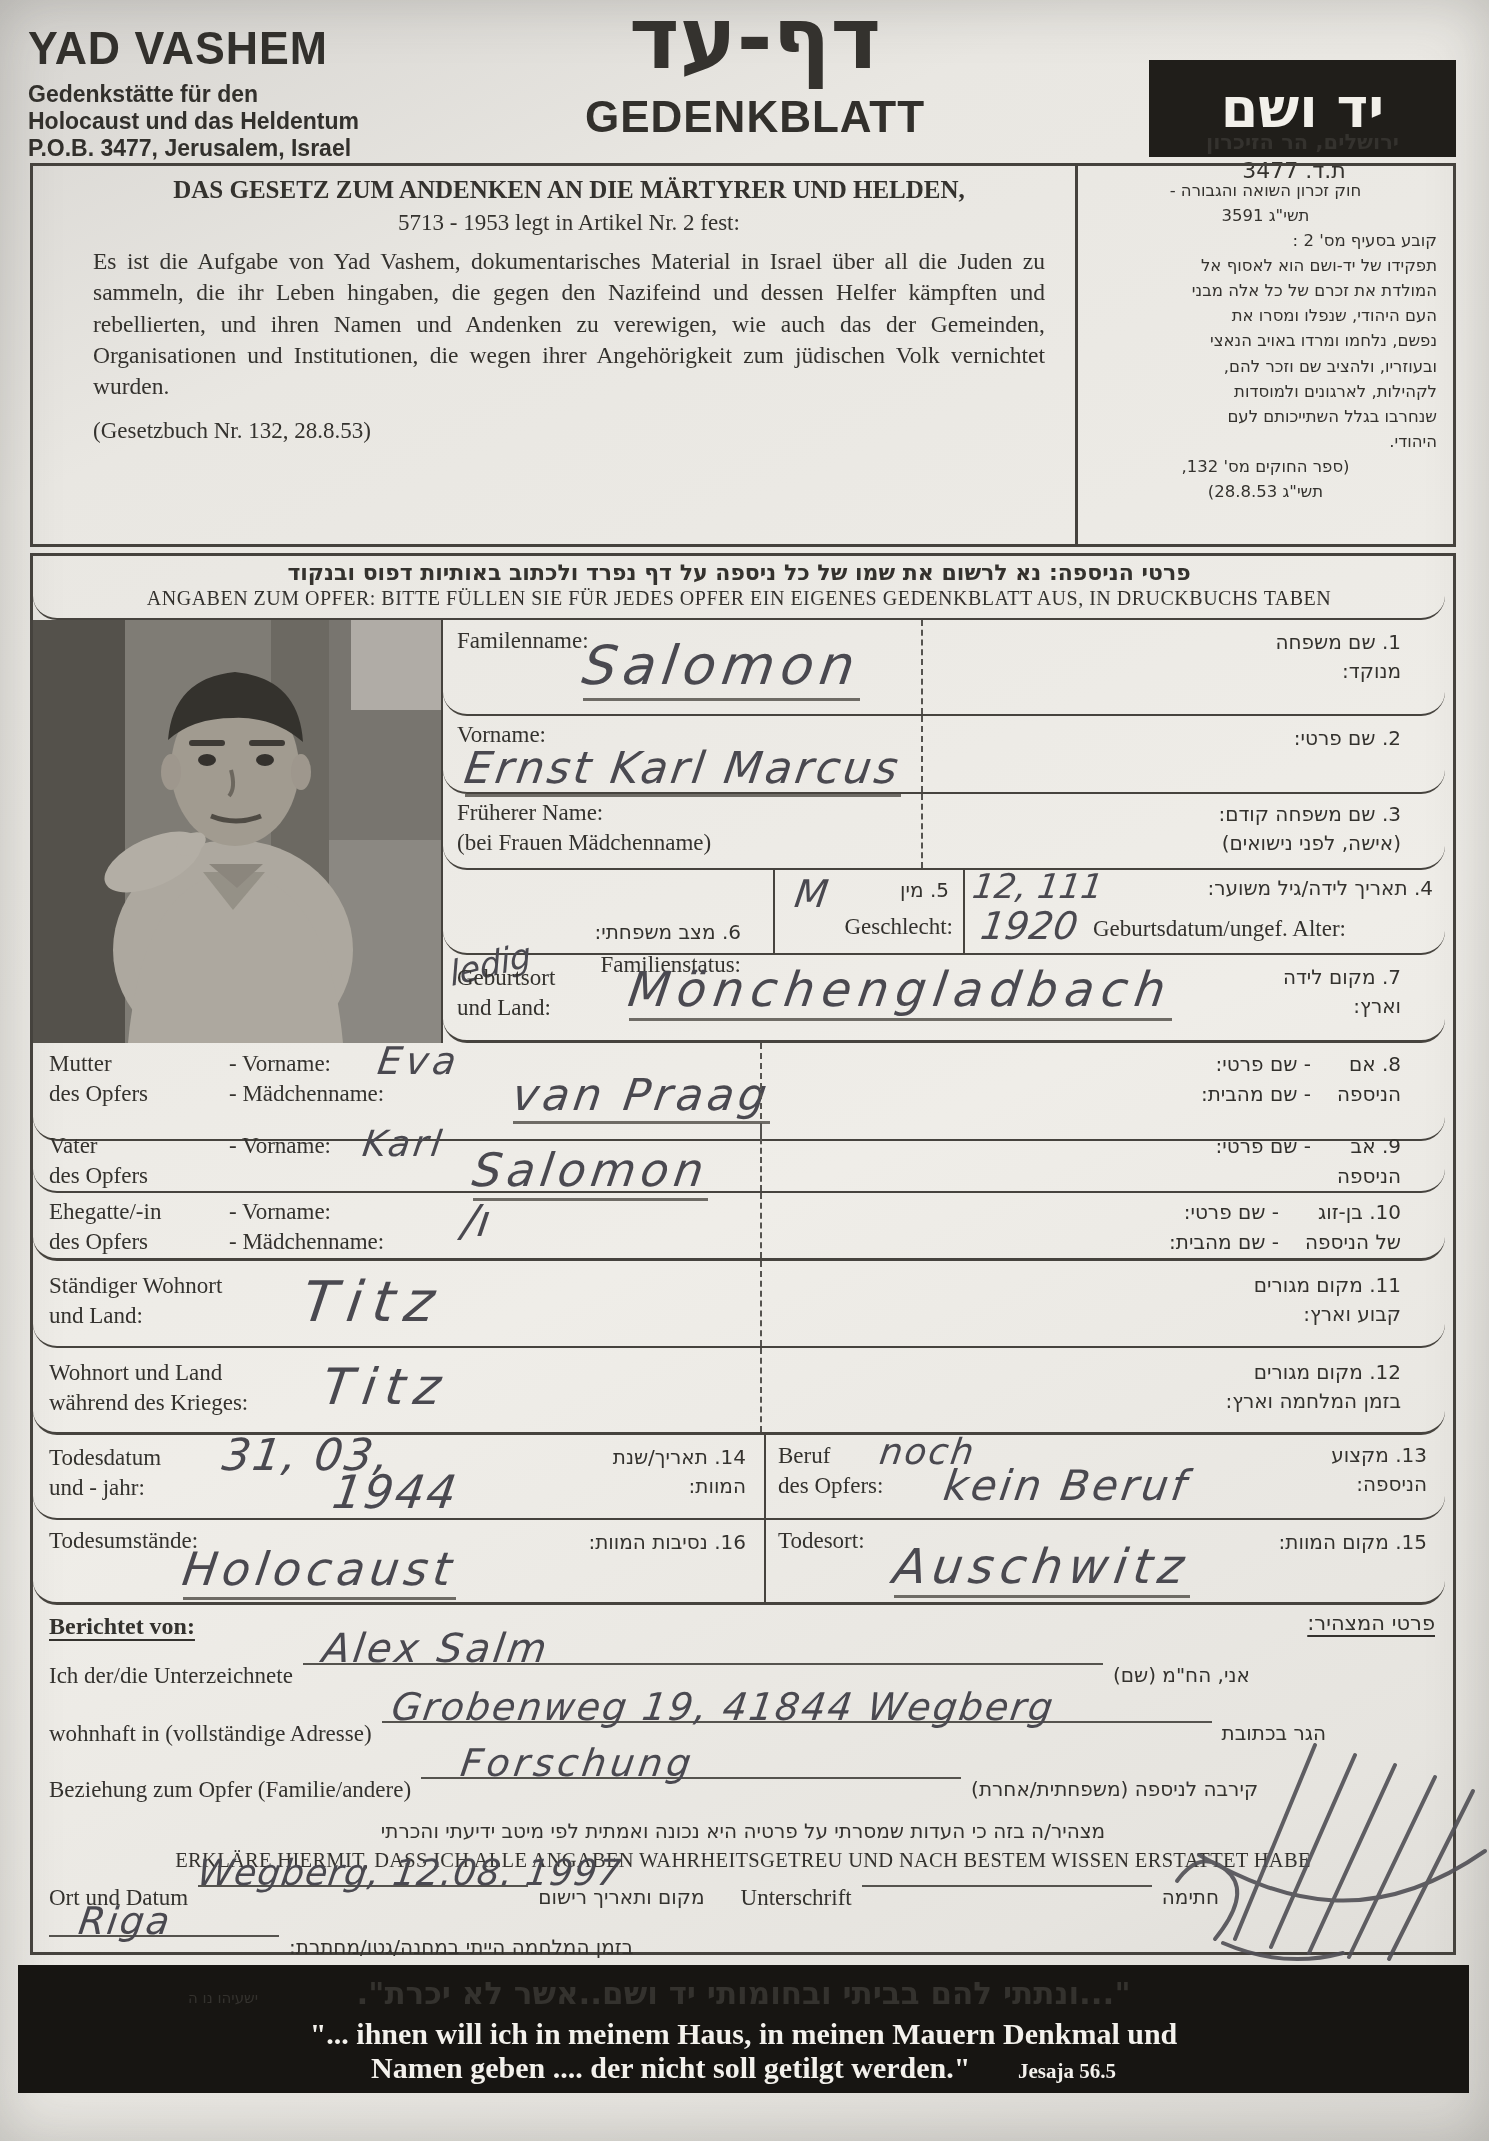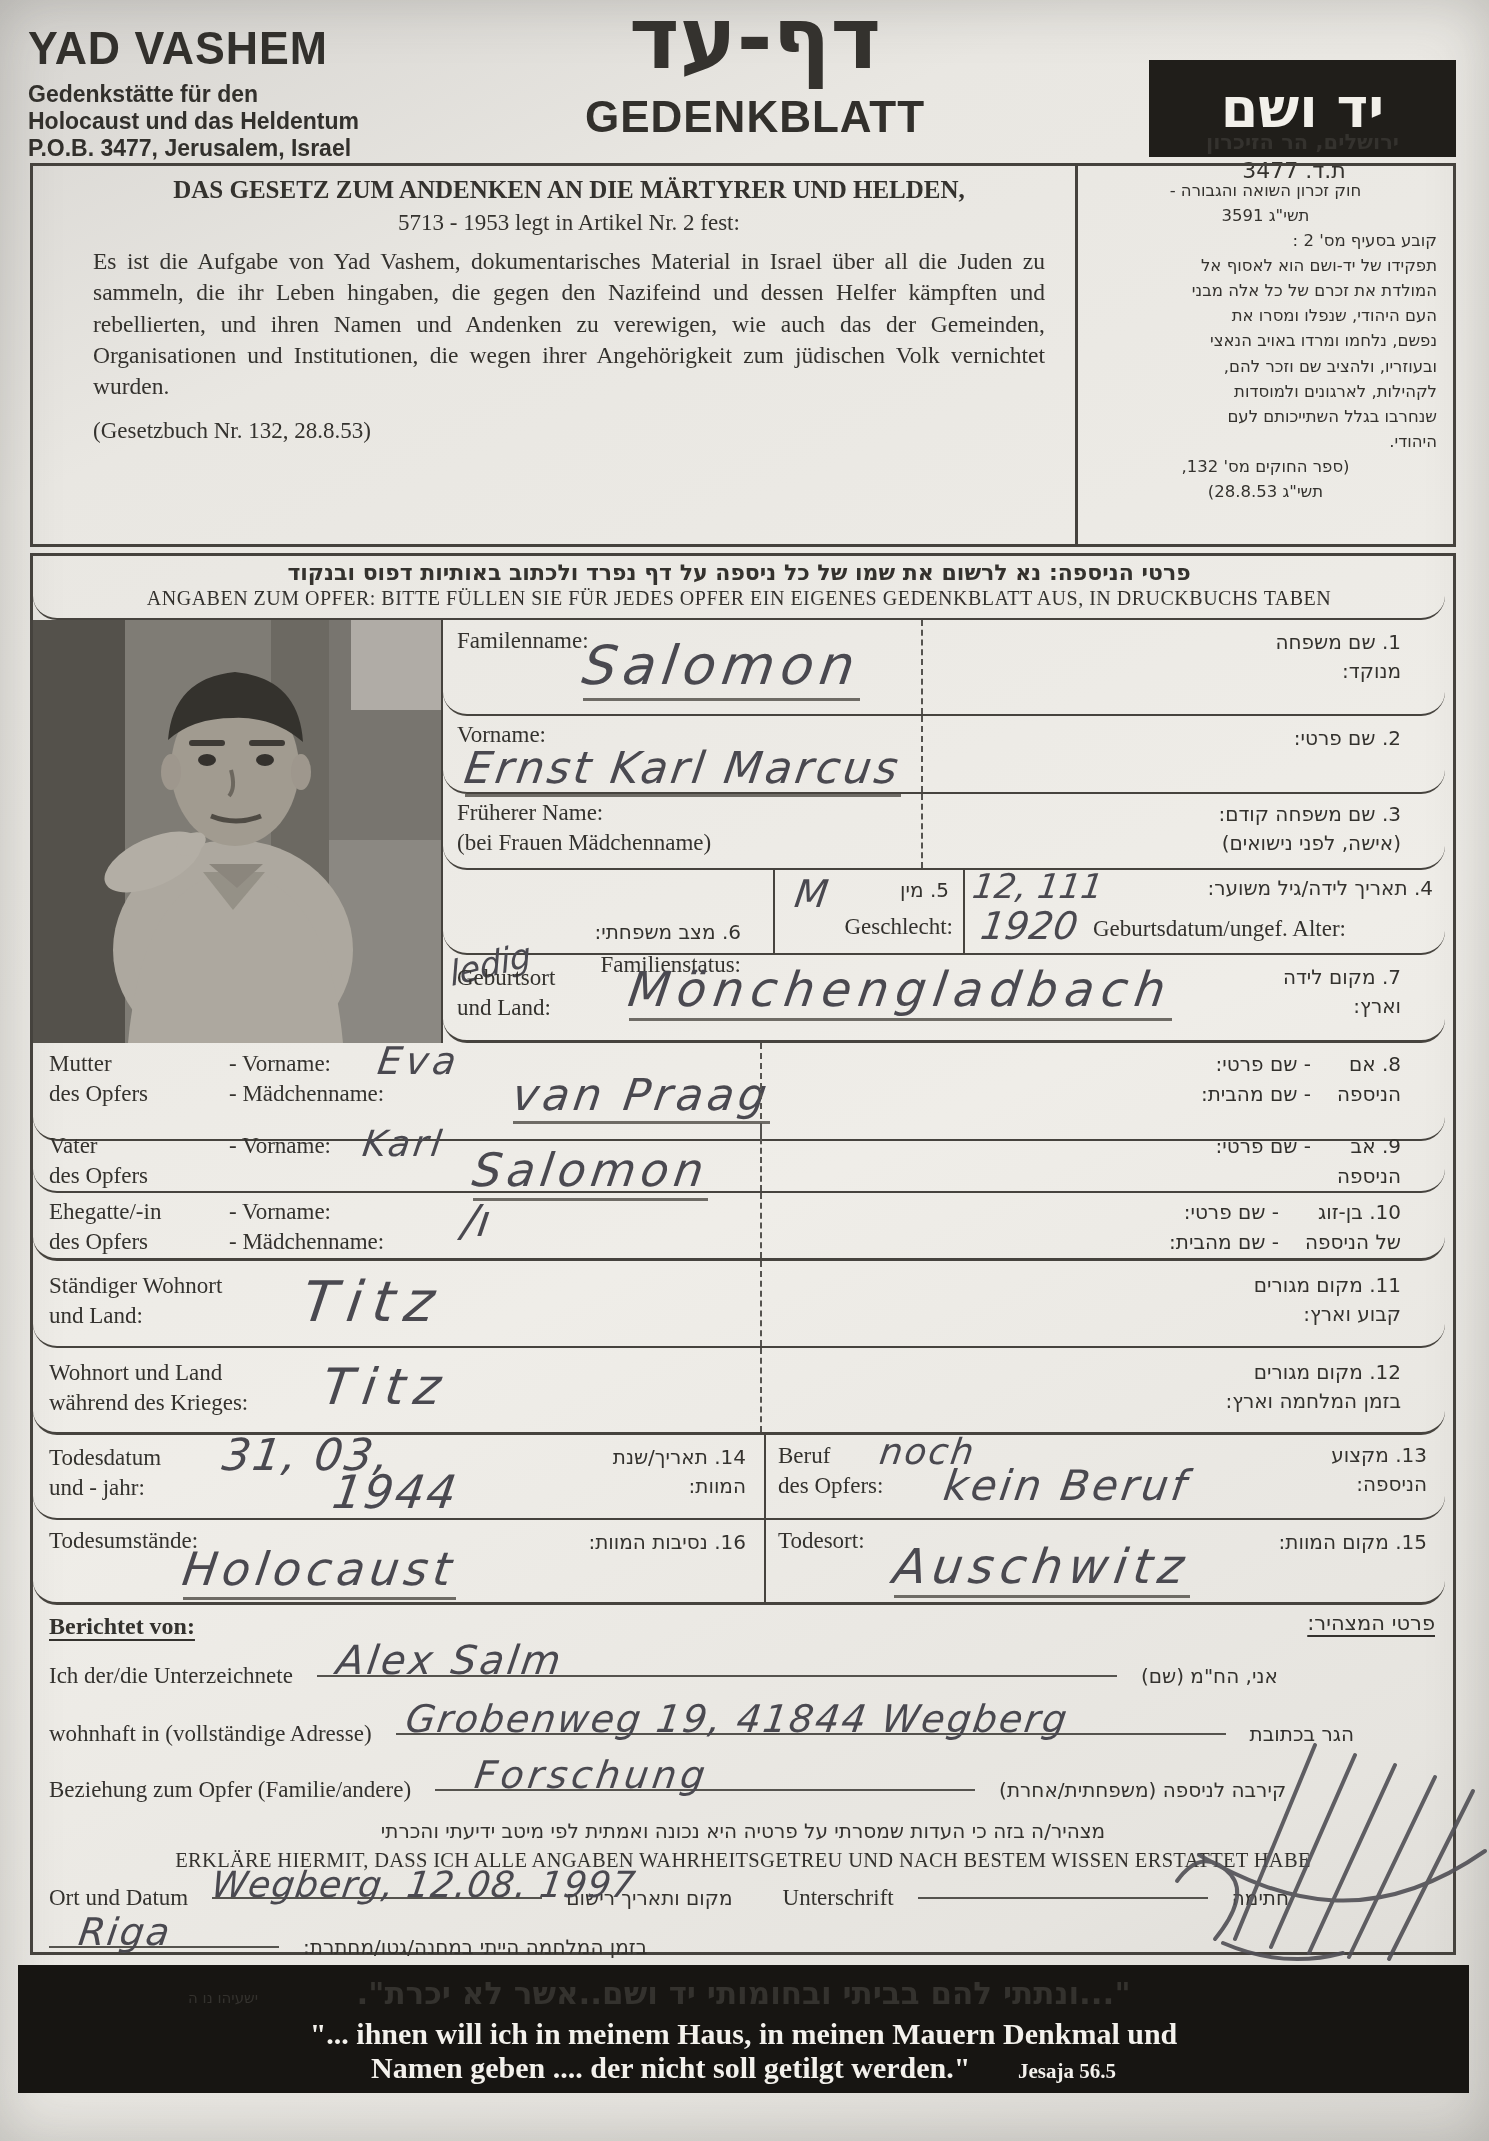--- a/index.html
+++ b/index.html
@@ -18,21 +18,21 @@
   .box{border:3px solid #45423d;box-sizing:border-box;}
   .row{position:absolute;left:0;right:8px;border-bottom:2px solid #46433e;box-sizing:border-box;border-radius:24px;}
   .thick{border-bottom-width:3px;}
   .dashsep{position:absolute;top:0;bottom:0;width:0;border-left:2px dashed #55534f;}
   .vline{position:absolute;top:0;bottom:0;width:0;border-left:2px solid #46433e;}
   .helabel{position:absolute;text-align:right;font-size:20px;line-height:1.45;}
   .delabel{position:absolute;font-size:23px;line-height:1.3;}
   .he-pair{position:absolute;display:flex;gap:26px;direction:rtl;font-size:20px;line-height:1.5;text-align:right;font-family:"DejaVu Sans",sans-serif;}
   .fillline{flex:1;border-bottom:2px solid #55534e;position:relative;min-width:40px;}
   .fillline .hand{position:absolute;bottom:-8px;}
-  .repline{position:absolute;left:16px;right:15px;display:flex;align-items:center;font-size:23px;gap:24px;}
+  .repline{position:absolute;left:16px;right:15px;display:flex;align-items:flex-start;font-size:23px;gap:10px;}
   .footer-bar{background:#171512;color:#f3f1ec;text-align:center;}
   .strike{text-decoration:line-through;}
   .photo-wrap{filter:blur(.4px) contrast(1.02);}
 </style>
 </head>
 <body>
 
 <div class="sheet">
 
   <div class="abs" style="left:28px;top:20px;width:430px;">

